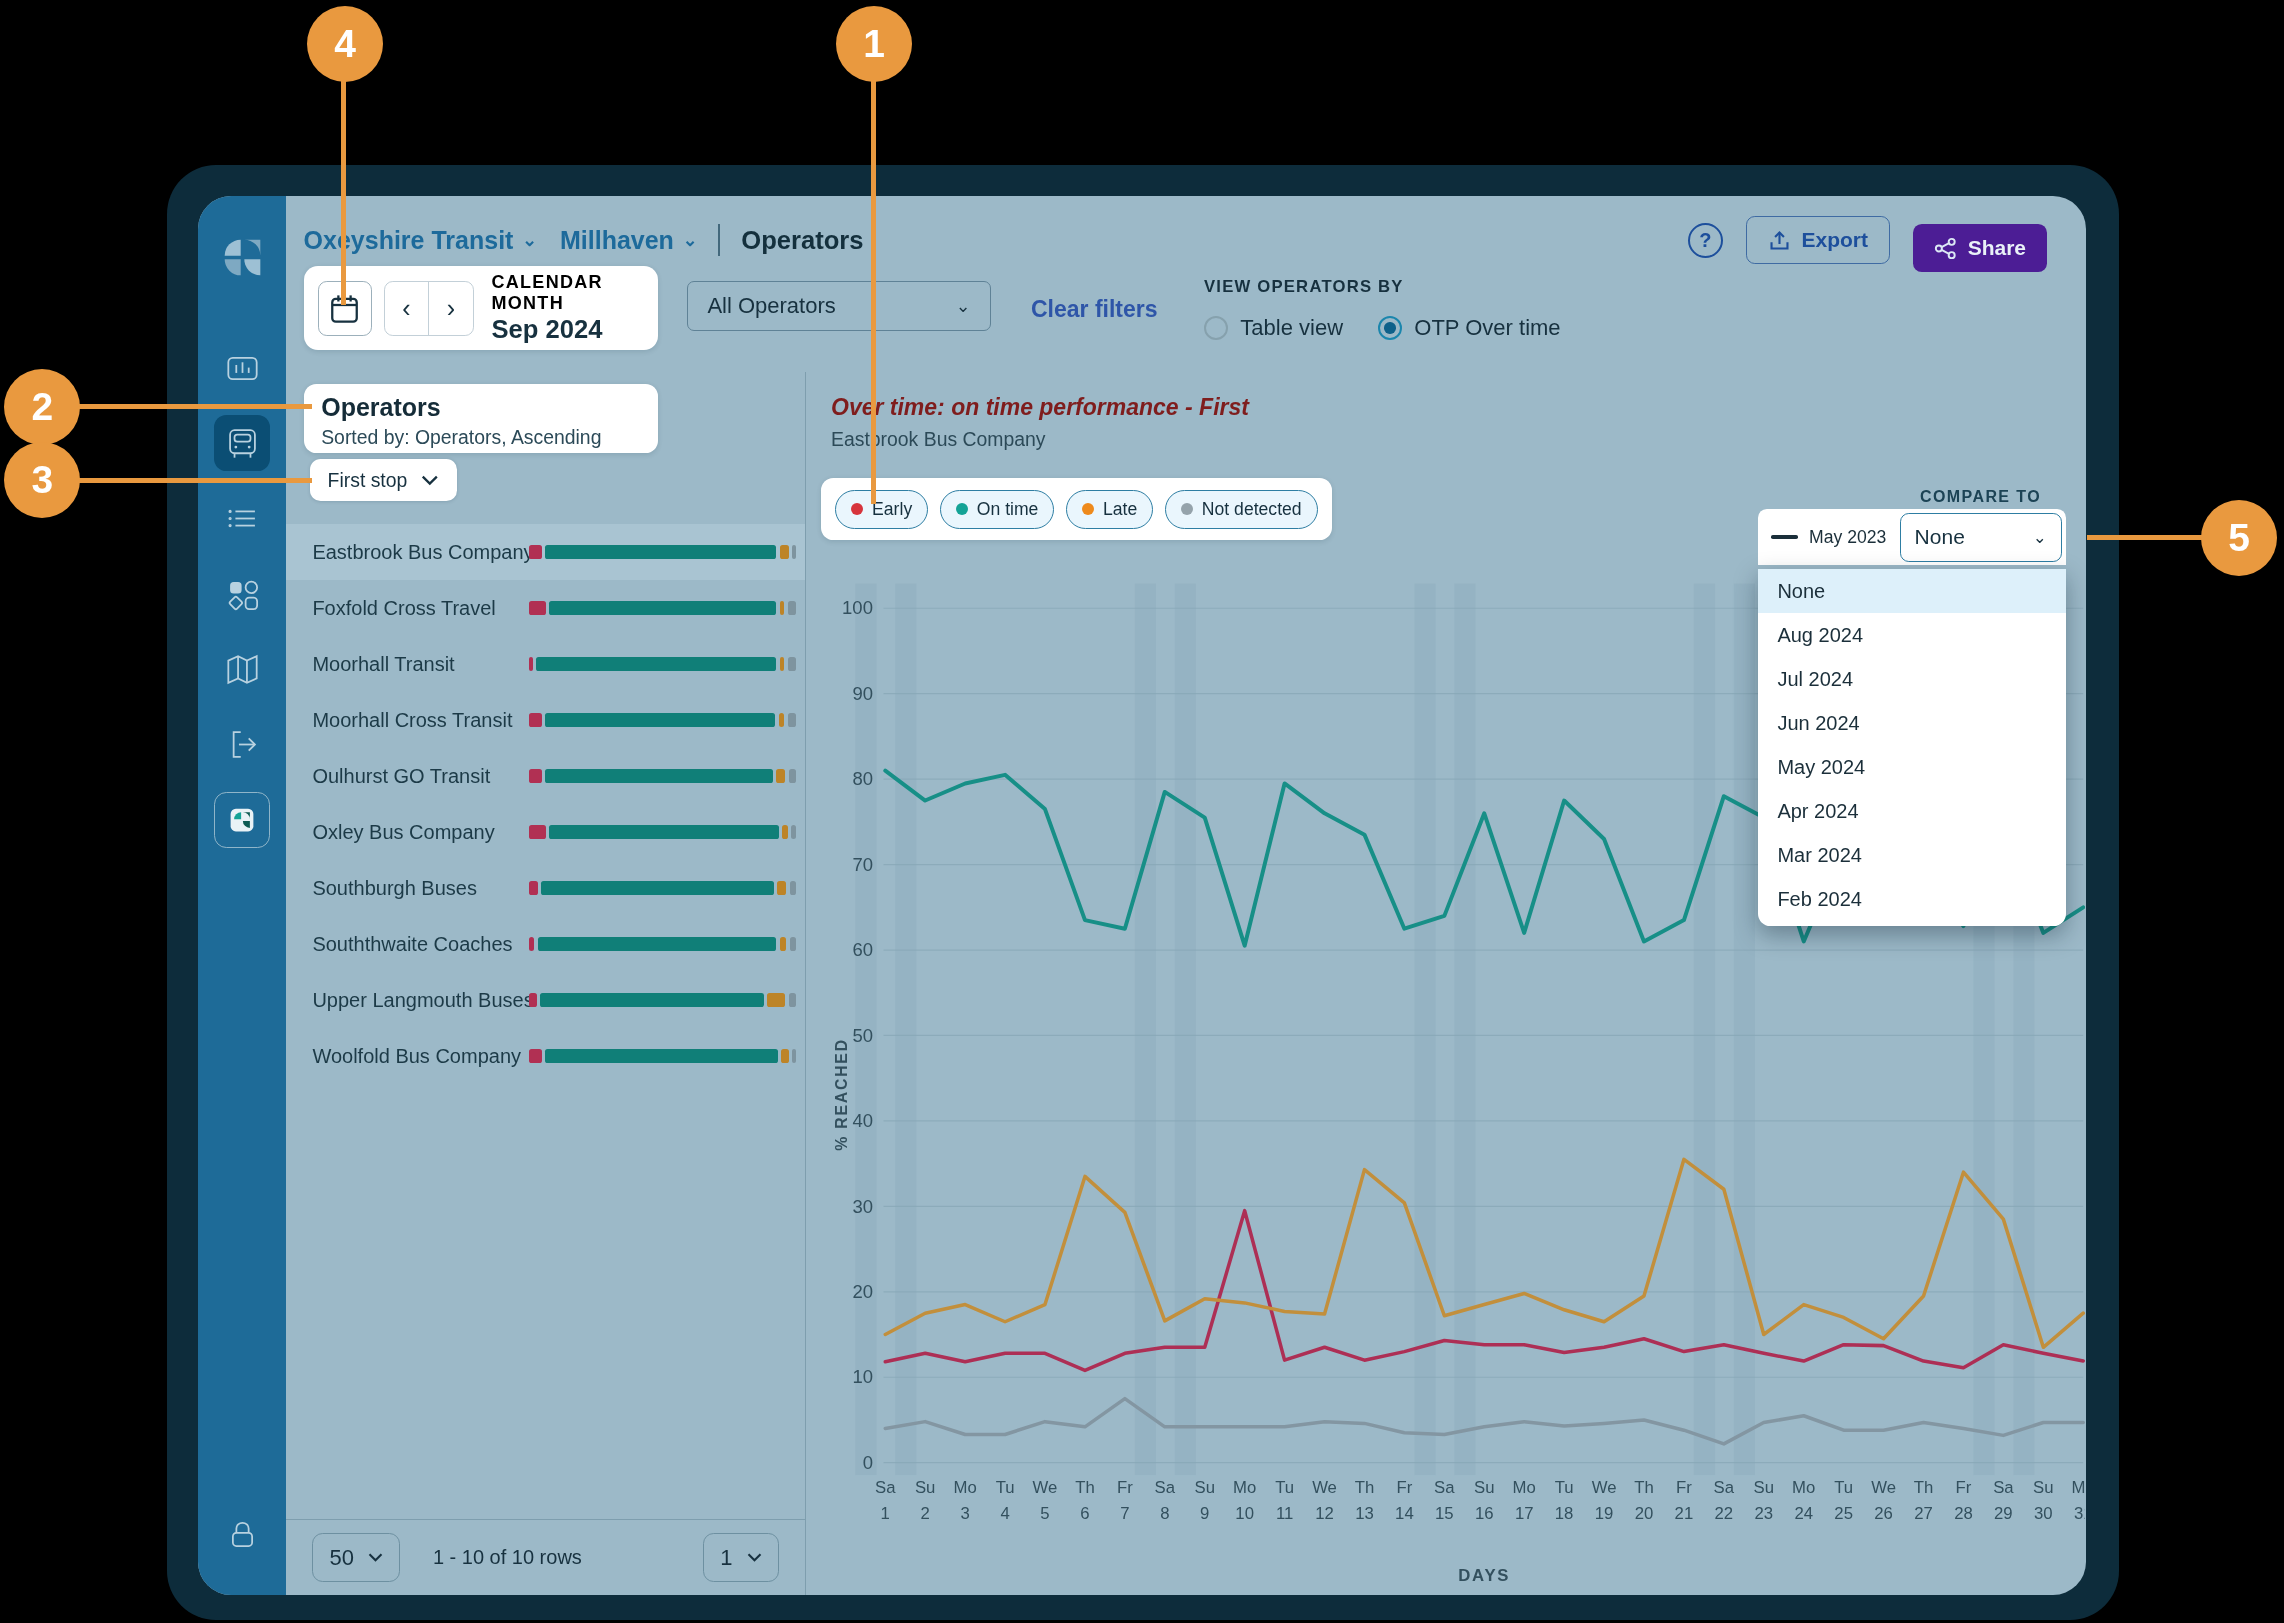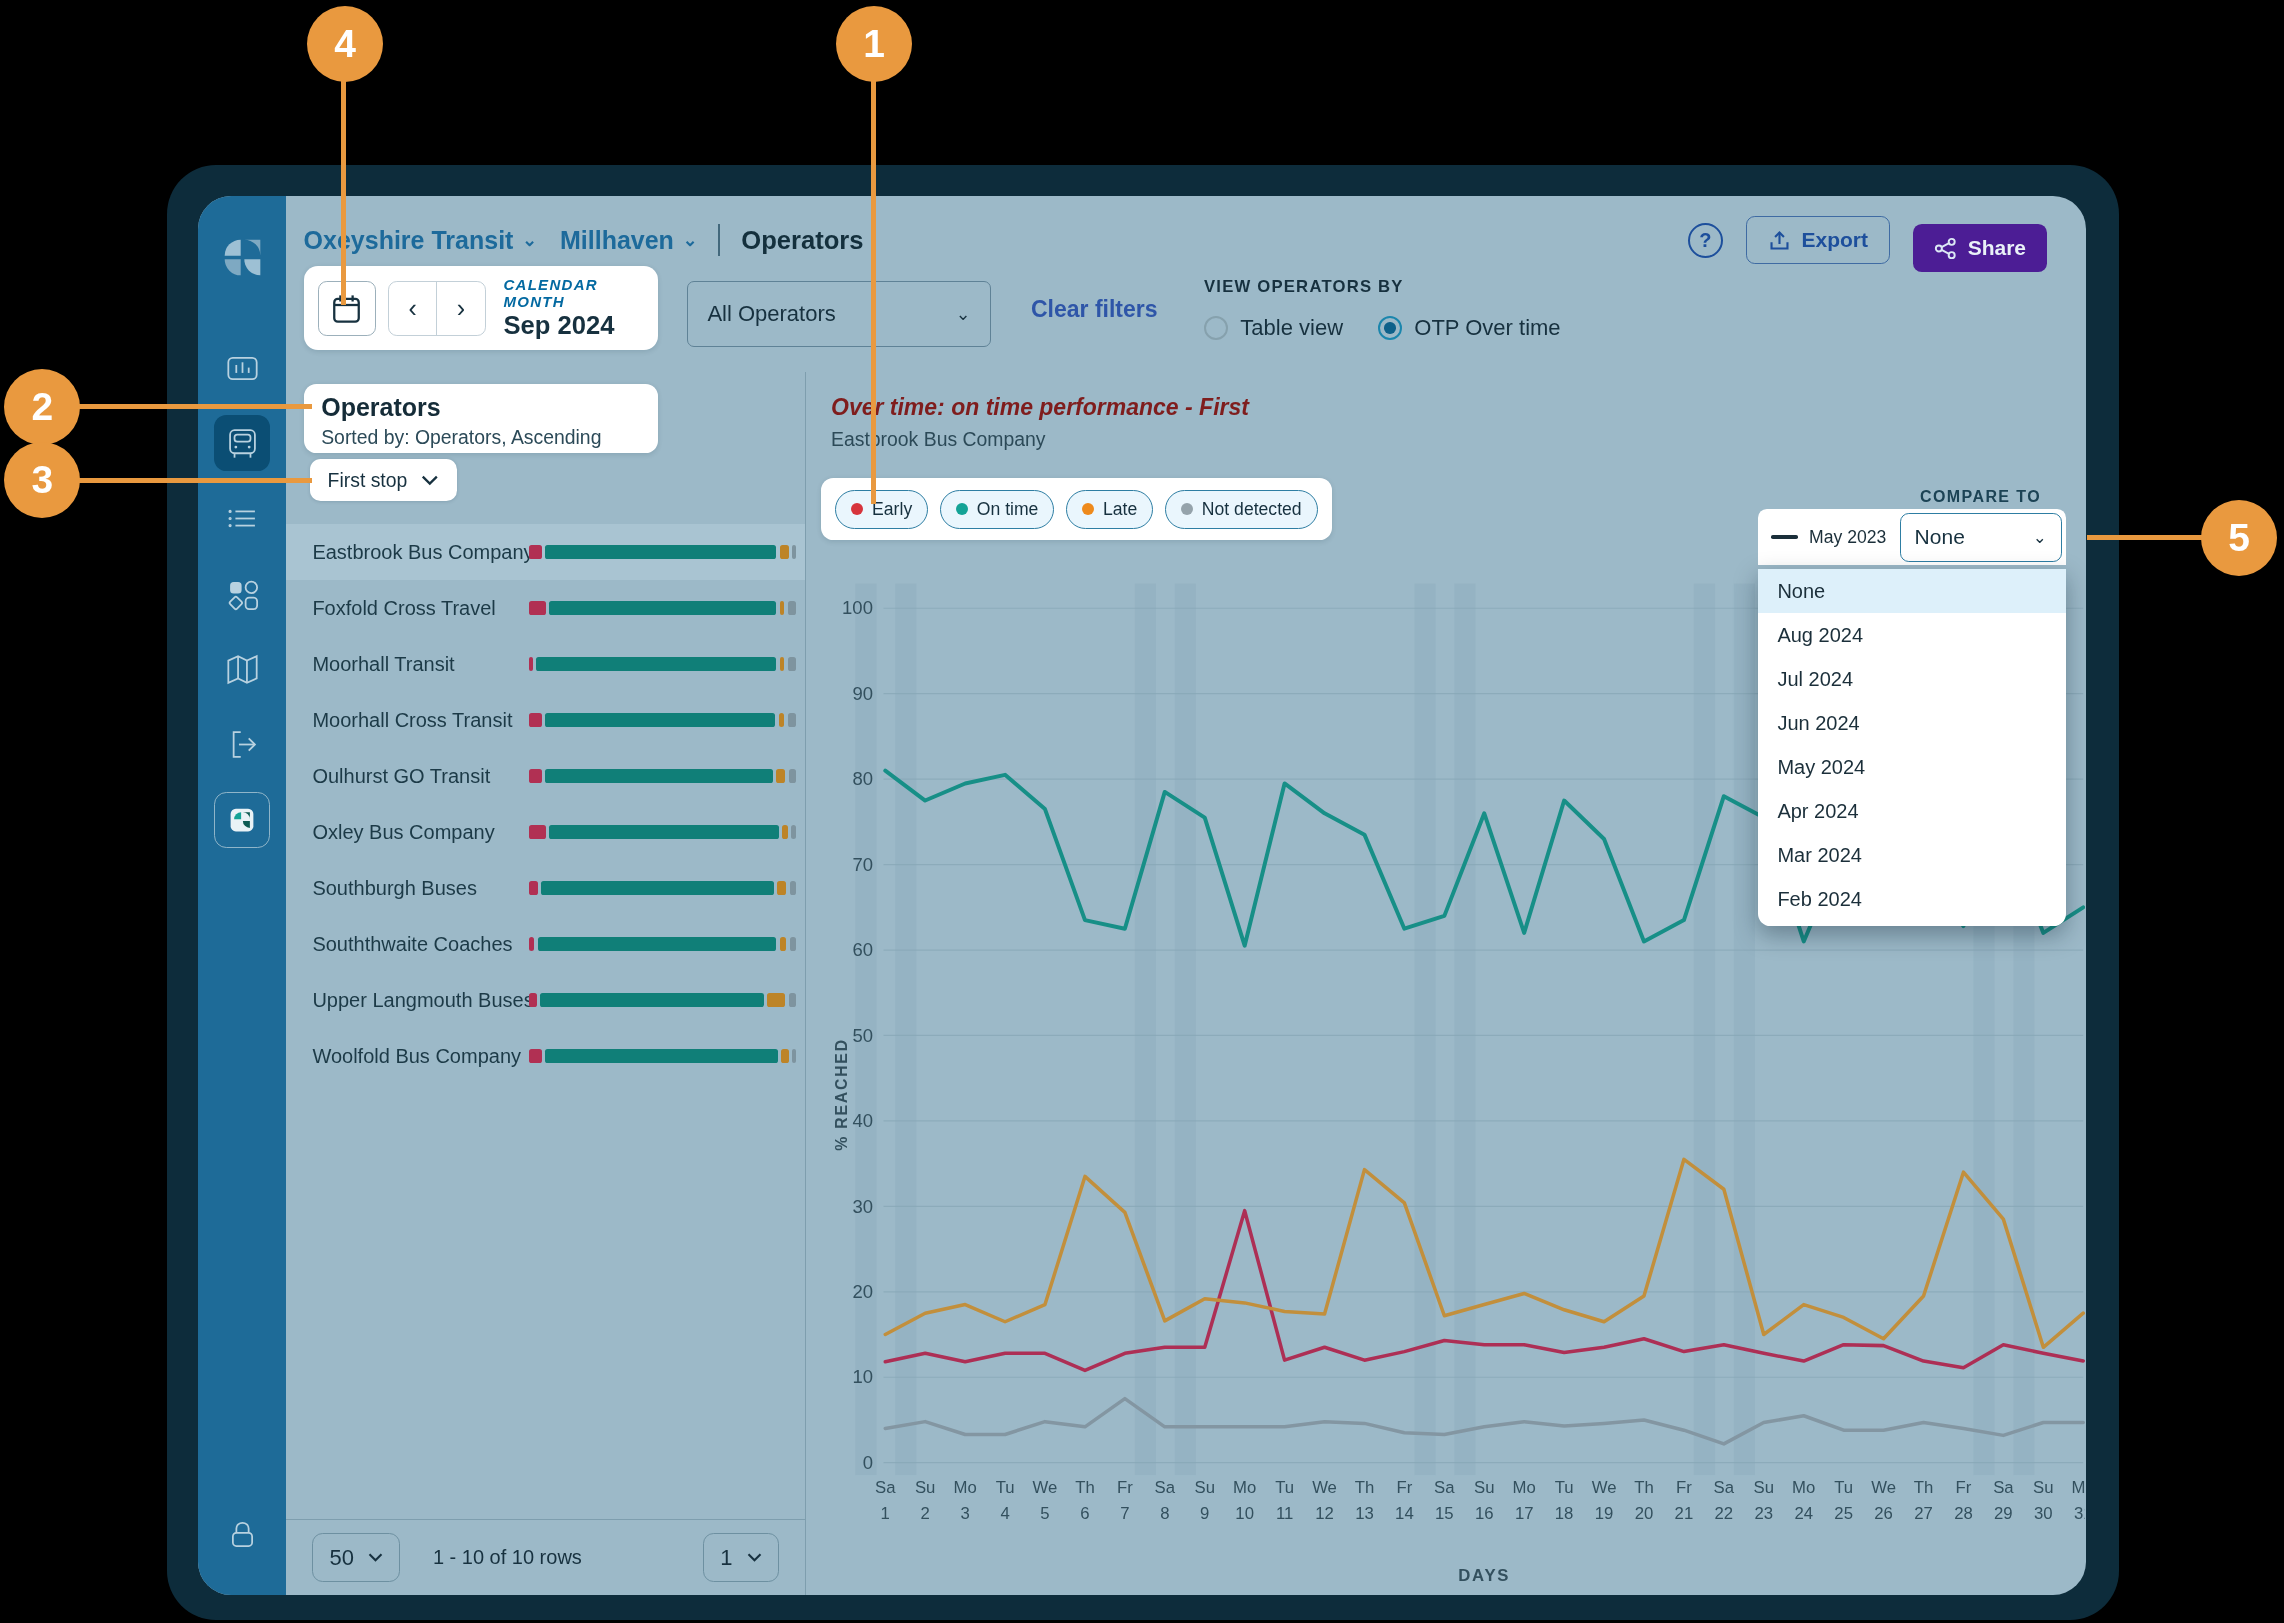--- a/index.html
+++ b/index.html
@@ -37,23 +37,23 @@
   .cal-card { position:absolute; left:17.6px; top:70px; width:354px; height:84px; background:#fff;
     border-radius:14px; display:flex; align-items:center; padding:0 14px; gap:12.3px;
     box-shadow:0 1.8px 5.3px rgba(10,40,60,.12); }
   .cal-btn { width:67px; height:55px; border:1.8px solid #9cb0bb; border-radius:8.8px;
     display:flex; align-items:center; justify-content:center; }
   .step-group { display:flex; height:55px; border:1.8px solid #c3d0d8; border-radius:8.8px; overflow:hidden; }
   .step-btn { width:55px; display:flex; align-items:center; justify-content:center;
     font-size:25px; color:#17313f; }
   .step-btn:first-child { border-right:1.8px solid #c3d0d8; }
   .cal-text { margin-left:5.3px; }
-  .cal-label { font-size:15px; font-weight:700; letter-spacing:1.3px; color:#0369a1;font-style:italic; }
+  .cal-label { font-size:18px; font-weight:700; letter-spacing:1.3px; color:#000000; }
   .cal-value { font-size:25.6px; font-weight:700; color:#17313f; margin-top:1.8px; }
-  .op-select { position:absolute; left:401px; top:85px; width:304px; height:66px;
+  .op-select { position:absolute; left:401px; top:85px; width:304px; height:50px;
     border:1.8px solid #5f8296; border-radius:7px; display:flex; align-items:center;
     padding:0 19.4px; font-size:22px; color:#17313f; }
   .op-select .chev { margin-left:auto; font-size:17.6px; }
   .clear-filters { position:absolute; left:745px; top:100px; font-size:23px; font-weight:600; color:#2e55a8; }
   .viewby { position:absolute; left:918px; top:81px; }
   .viewby-label { font-size:16.7px; font-weight:700; letter-spacing:1.2px; color:#17313f; }
   .radio-row { display:flex; gap:35px; margin-top:18px; align-items:center; }
   .radio { display:flex; gap:12.3px; align-items:center; font-size:22px; color:#17313f; }
   .radio .dot { width:24px; height:24px; border-radius:50%; border:2.2px solid #86a1ad; }
   .radio.sel .dot { border:2.6px solid #1b86ad; display:flex; align-items:center; justify-content:center; }

